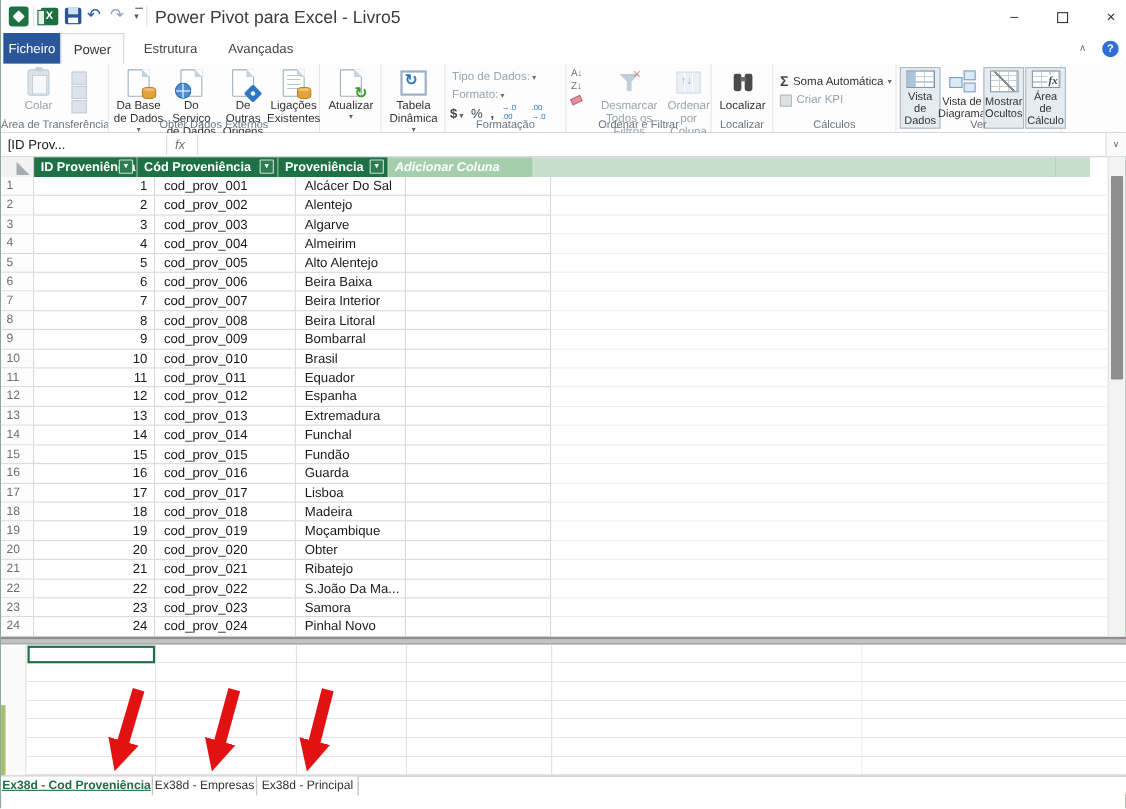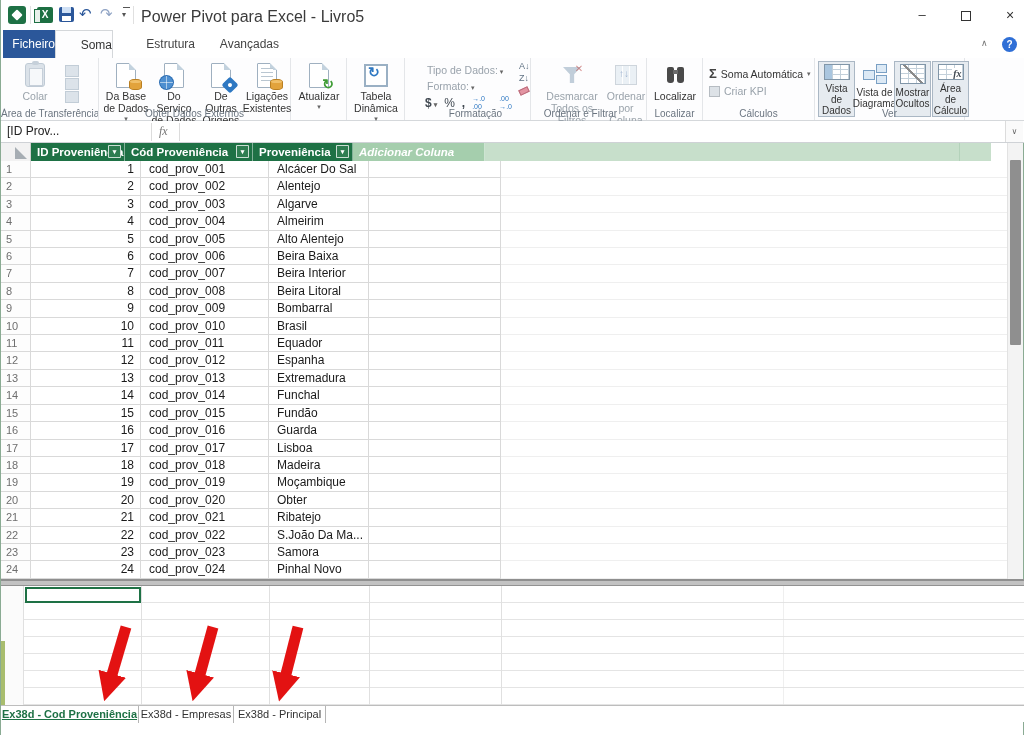--- a/index.html
+++ b/index.html
@@ -21,21 +21,21 @@
   .redo-icon { left:99px; color:#8fa3c4; }
   .qat-caret { position:absolute; left:121px; top:10px; font-size:8px; color:#555; }
   .qat-caret::before { content:""; position:absolute; left:1px; top:-3px; width:7px; height:1px; background:#555; }
   .win-title { position:absolute; left:140px; top:8px; font-size:16px; color:#3b3b3b; }
   .win-btn { position:absolute; top:0; width:42px; height:30px; text-align:center; line-height:30px; font-size:13px; color:#333; }
   .win-min { left:900px; } .win-max { left:944px; } .win-close { left:988px; font-size:14px; }
   .win-max i { display:inline-block; width:10px; height:10px; border:1px solid #333; vertical-align:middle; }
 
   
   .tabrow { position:absolute; left:0; top:30px; width:1024px; height:28px; background:#fff; }
-  .rtab { position:absolute; top:0; height:28px; line-height:28px; text-align:right; font-size:12px; color:#444; }
+  .rtab { position:absolute; top:0; height:28px; line-height:28px; text-align:center; font-size:12px; color:#444; }
   .rtab.file { left:2px; width:52px; background:#2b579a; color:#fff; }
   .rtab.active { background:#fdfdfe; border:1px solid #d4d7da; border-bottom:none; color:#333; }
   .collapse-chevron { position:absolute; left:980px; top:8px; font-size:9px; color:#777; }
   .help-icon { position:absolute; left:1001px; top:7px; width:15px; height:15px; border-radius:50%; background:#2f6fd6; color:#fff; font-size:10px; font-weight:bold; text-align:center; line-height:15px; }
 
   
   .ribbon { position:absolute; left:0; top:58px; width:1024px; height:63px; background:#fdfdfe; border-bottom:1px solid #d5d8db; }
   .rgroup { position:absolute; top:0; height:62px; border-right:1px solid #e4e6e9; }
   .rgroup .glabel { position:absolute; bottom:1px; left:0; right:0; text-align:center; font-size:10px; color:#6b7580; white-space:nowrap; overflow:hidden; }
   .bigbtn { position:absolute; top:3px; display:flex; flex-direction:column; align-items:center; text-align:center; font-size:10.5px; line-height:1.12; color:#333; }
@@ -94,21 +94,21 @@
   .vicon.diagram { border:none; background:none; }
   .vicon.diagram::before { content:""; position:absolute; left:1px; top:6px; width:10px; height:8px; border:1px solid #7aa0c4; background:#dce9f5; }
   .vicon.diagram::after { content:""; position:absolute; right:1px; top:0; width:9px; height:7px; border:1px solid #7aa0c4; background:#dce9f5; box-shadow:0 11px 0 -1px #dce9f5, 0 11px 0 0 #7aa0c4; }
   .vicon.hidden-d::after { content:""; position:absolute; inset:0; background:linear-gradient(45deg,#fff0 46%,#8a8a8a 46% 54%,#fff0 54%); }
   .vicon.fx::after { content:"fx"; position:absolute; right:1px; bottom:0; font-family:"Liberation Serif",serif; font-style:italic; font-weight:bold; font-size:10px; color:#3f4750; background:#fff; padding-left:1px; }
 
   
   .fbar { position:absolute; left:0; top:121px; width:1024px; height:22px; background:#fff; border-bottom:1px solid #cfd2d6;padding-left:24px; }
   .namebox { position:absolute; left:6px; top:3px; font-size:12px; color:#222; }
   .fdiv { position:absolute; top:2px; width:1px; height:18px; background:#dcdcdc; }
-  .fxlbl { position:absolute; left:158px; top:3px; font-family:Liberation Serif, serif; font-style:italic; font-size:12px; color:#777; }
+  .fxlbl { position:absolute; left:158px; top:3px; font-family:Liberation Sans, sans-serif; font-style:italic; font-size:12px; color:#777; }
   .fexpand { position:absolute; right:2px; top:0; width:18px; height:21px; border-left:1px solid #dcdcdc; text-align:center; font-size:8px; color:#666; line-height:21px; background:#fafafa; }
 
   
   .ghead { position:absolute; left:0; top:143px; width:1006px; height:18px; display:flex; }
   .hcell { height:18px; color:#fff; font-size:11.5px; font-weight:600; line-height:18px; padding-left:6px; position:relative; background:#1e7145; border-right:1px solid rgba(255,255,255,.45); white-space:nowrap; overflow:hidden; }
   .hc0 { width:30px; background:#f2f2f2; border-right:1px solid #cfcfcf; }
   .selall { position:absolute; right:3px; bottom:2px; width:0; height:0; border-bottom:12px solid #a6adb3; border-right:12px solid transparent; }
   .hc1 { width:94px; } .hc2 { width:128px; } .hc3 { width:100px; }
   .hc4 { width:132px; background:#a5cead; font-style:italic; }
   .hc5 { width:475px; background:#c7dfcb; border-right:1px solid #b3d2ba; }
@@ -177,21 +177,21 @@
     <div class="qat-caret">▾</div>
     <div class="qat-sep" style="left:132px"></div>
     <div class="win-title">Power Pivot para Excel - Livro5</div>
     <div class="win-btn win-min">–</div>
     <div class="win-btn win-max"><i></i></div>
     <div class="win-btn win-close">×</div>
   </div>
 
   <div class="tabrow">
     <div class="rtab file">Ficheiro</div>
-    <div class="rtab active" style="left:54px;width:58px">Soma</div>
+    <div class="rtab active" style="left:54px;width:58px">Power</div>
     <div class="rtab" style="left:114px;width:80px">Estrutura</div>
     <div class="rtab" style="left:194px;width:84px">Avançadas</div>
     <div class="collapse-chevron">∧</div>
     <div class="help-icon">?</div>
   </div>
 
   <div class="ribbon">
 
     <div class="rgroup" style="left:0;width:98px">
       <div class="bigbtn dis" style="left:12px;width:44px">
@@ -258,21 +258,21 @@
 
     <div class="rgroup" style="left:346px;width:58px">
       <div class="bigbtn dd" style="left:3px;width:52px">
         <div class="bicon">
             <div class="pivoticon"></div>
           </div>
         <span>Tabela Dinâmica</span>
       </div>
     </div>
 
-    <div class="rgroup" style="left:420px;width:110px">
+    <div class="rgroup" style="left:404px;width:110px">
       <div class="fmtrow dd" style="top:6px">Tipo de Dados:</div>
       <div class="fmtrow dd" style="top:22px">Formato:</div>
       <div class="fmticons">
         <span class="cur dd">$</span>
         <span>%</span>
         <span class="cur">,</span>
         <span class="dec-ic">→.0 .00</span>
         <span class="dec-ic">.00 →.0</span>
       </div>
       <div class="glabel">Formatação</div>

